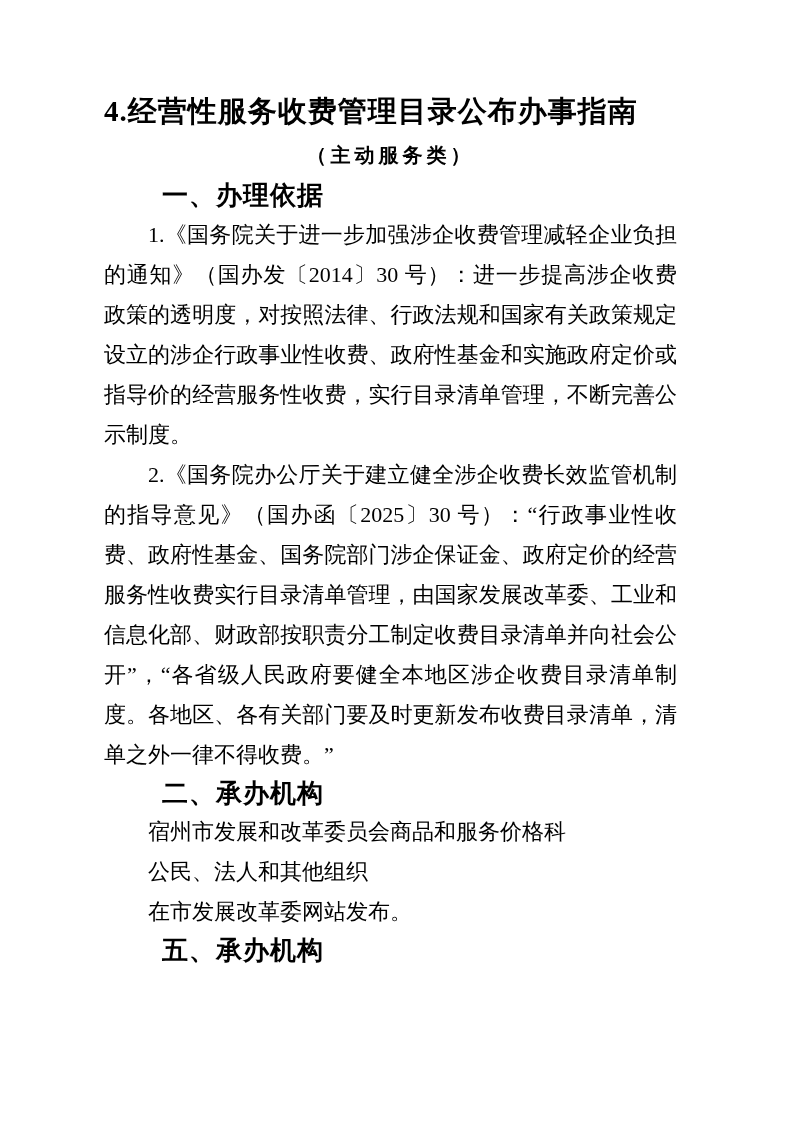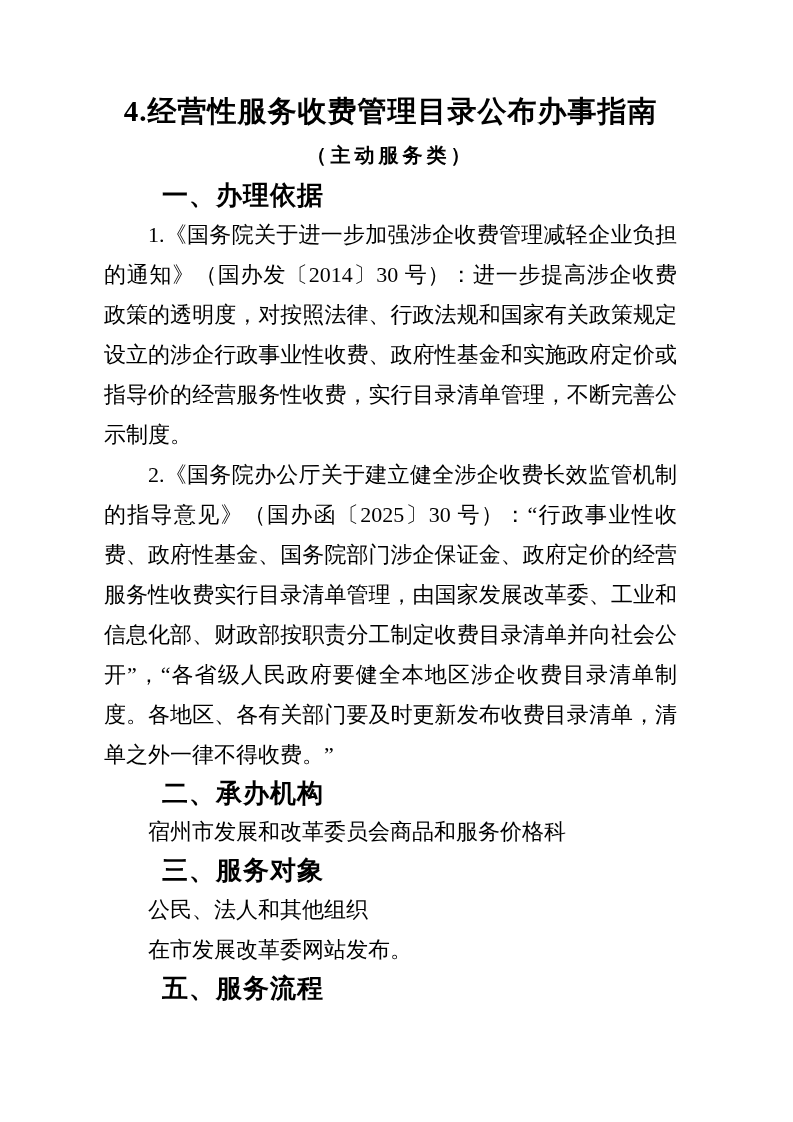--- a/index.html
+++ b/index.html
@@ -16,21 +16,21 @@
     color: #000000;
     box-sizing: border-box;
     padding: 88px 116px 0 104px;
     overflow: hidden;
   }
   .doc-title {
     font-family: "Liberation Serif", "DejaVu Serif", serif;
     font-weight: bold;
     font-size: 29px;
     line-height: 46px;
-    text-align: center;
+    text-align: left;
     letter-spacing: 1px;
     margin: 0;
   }
   .doc-subtitle {
     font-family: "Liberation Serif", "DejaVu Serif", serif;
     font-size: 20px;
     line-height: 43px;
     text-align: center;
     letter-spacing: 4px;
     margin: 0;
@@ -69,25 +69,24 @@
     <p class="para">1.《国务院关于进一步加强涉企收费管理减轻企业负担的通知》（国办发〔2014〕30 号）：进一步提高涉企收费政策的透明度，对按照法律、行政法规和国家有关政策规定设立的涉企行政事业性收费、政府性基金和实施政府定价或指导价的经营服务性收费，实行目录清单管理，不断完善公示制度。</p>
     <p class="para">2.《国务院办公厅关于建立健全涉企收费长效监管机制的指导意见》（国办函〔2025〕30 号）：“行政事业性收费、政府性基金、国务院部门涉企保证金、政府定价的经营服务性收费实行目录清单管理，由国家发展改革委、工业和信息化部、财政部按职责分工制定收费目录清单并向社会公开”，“各省级人民政府要健全本地区涉企收费目录清单制度。各地区、各有关部门要及时更新发布收费目录清单，清单之外一律不得收费。”</p>
   </div>
 
   <div>
     <h2 class="sec-heading">二、承办机构</h2>
     <p class="para">宿州市发展和改革委员会商品和服务价格科</p>
   </div>
 
   <div>
-    <h2 class="sec-heading">三、服务对象</h2>
     <p class="para">公民、法人和其他组织</p>
   </div>
 
   <div>
     <p class="para">在市发展改革委网站发布。</p>
   </div>
 
   <div>
-    <h2 class="sec-heading">五、服务流程</h2>
+    <h2 class="sec-heading">五、承办机构</h2>
   </div>
 
 </div>
 
 </body></html>

